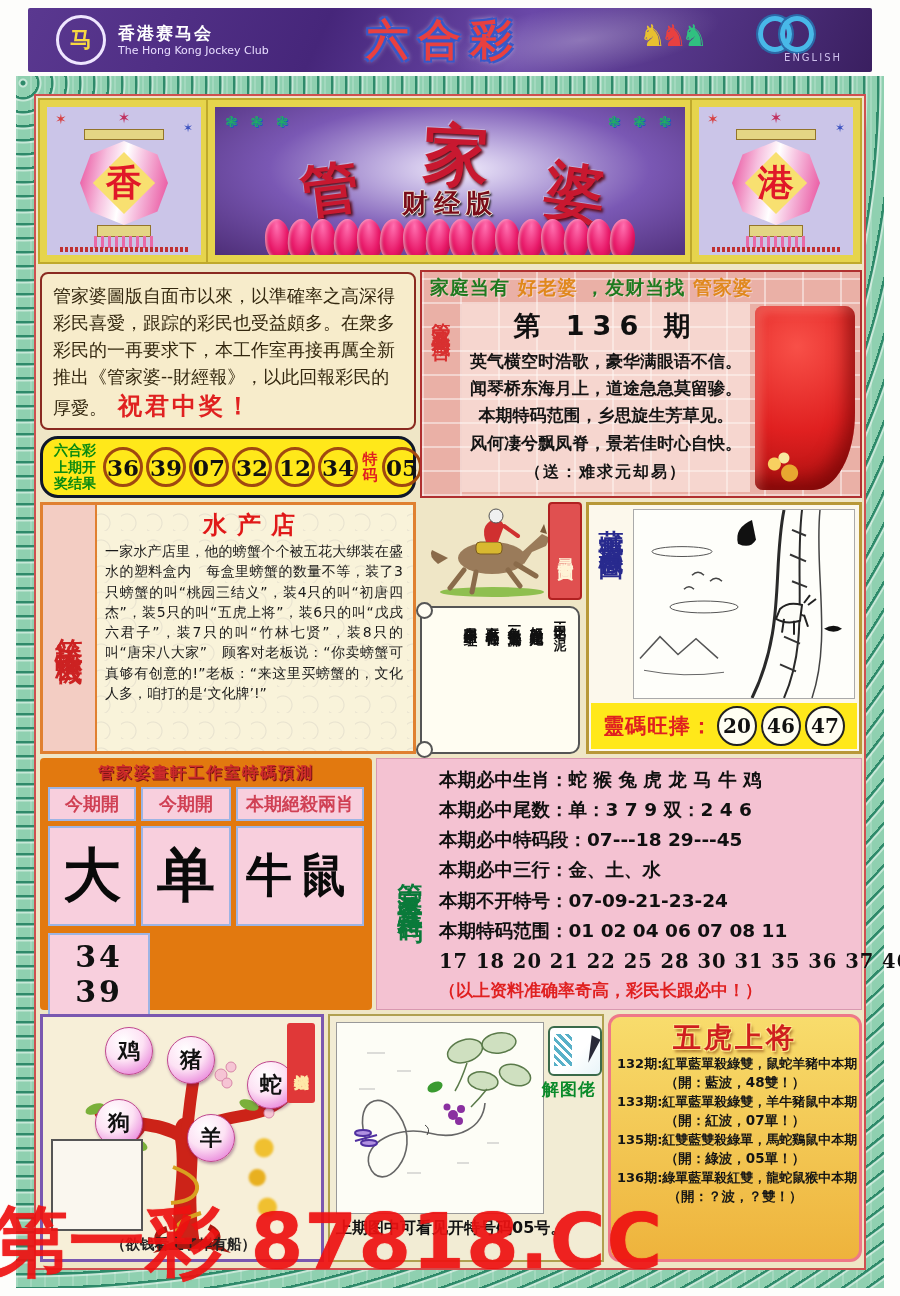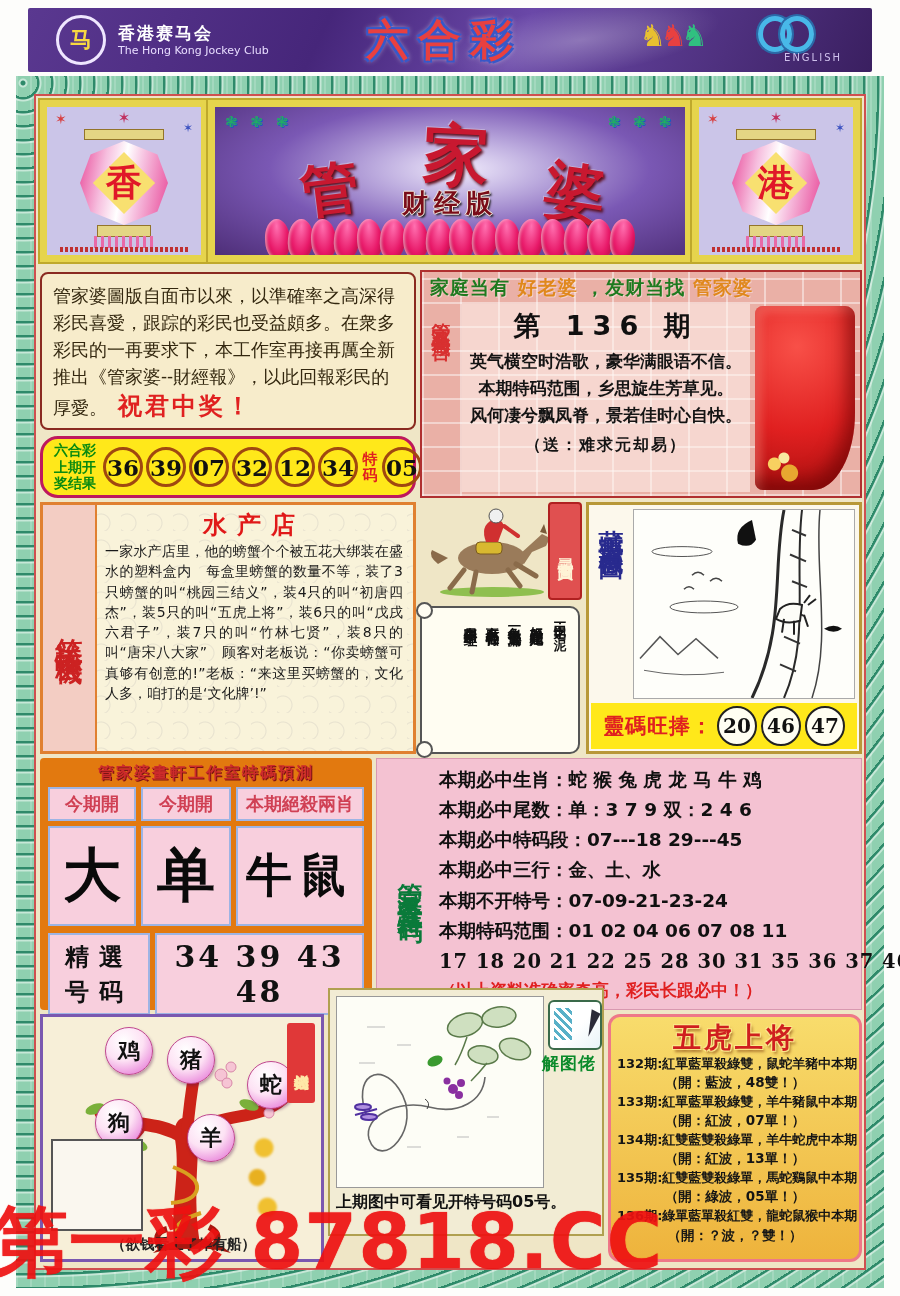--- a/index.html
+++ b/index.html
@@ -89,21 +89,21 @@
   .petal:nth-child(odd){transform:rotate(-4deg);} .petal:nth-child(even){transform:rotate(4deg);}
 
   
   #intro-box{left:40px;top:272px;width:376px;height:158px;box-sizing:border-box;
     background:#f7eccb;border:2px solid #8a2a20;border-radius:8px;padding:8px 11px;}
   #intro-text{font-family:"DejaVu Serif",serif;font-size:18px;color:#33270f;
     line-height:1.5;text-indent:2em;display:inline;}
   #intro-blessing{color:#e02020;font-size:24px;font-weight:bold;letter-spacing:3px;
     font-family:"DejaVu Serif",serif;margin-left:6px;}
   #lottery-bar{left:40px;top:436px;width:376px;height:62px;box-sizing:border-box;
-    background:#ffe81a;border:3px solid #be185d;border-radius:18px;
+    background:#ffe81a;border:3px solid #0f172a;border-radius:18px;
     display:flex;align-items:center;padding:0 7px;gap:3px;}
   #lottery-label{width:50px;font-size:14px;font-weight:bold;color:#0a8a10;
     line-height:1.2;text-align:center;flex:0 0 auto;}
   .num-ball{width:40px;height:40px;border:3px solid #a04810;border-radius:50%;
     box-sizing:border-box;display:flex;align-items:center;justify-content:center;
     font-size:23px;font-weight:bold;color:#111;font-family:"DejaVu Serif",serif;flex:0 0 auto;}
   #special-label{width:18px;font-size:15px;font-weight:bold;color:#e02020;line-height:1.1;
     text-align:center;word-break:break-all;flex:0 0 auto;}
 
   
@@ -225,21 +225,21 @@
   .zodiac-ball{position:absolute;width:46px;height:46px;border-radius:50%;
     background:radial-gradient(circle at 38% 28%,#ffffff 0%,#fde2f4 45%,#e060d0 100%);
     border:1px solid #c04890;display:flex;align-items:center;justify-content:center;
     font-size:22px;font-weight:bold;color:#111;box-shadow:1px 2px 3px rgba(90,20,80,.4);}
   .z0{left:62px;top:10px;} .z1{left:124px;top:19px;} .z2{left:204px;top:44px;}
   .z3{left:52px;top:82px;} .z4{left:144px;top:97px;}
   #tree-caption{position:absolute;left:68px;bottom:5px;font-size:14.5px;font-weight:bold;
     color:#222;white-space:nowrap;}
 
   
-  #puzzle-box{left:328px;top:988px;width:276px;height:248px;box-sizing:border-box;
+  #puzzle-box{left:328px;top:1014px;width:276px;height:248px;box-sizing:border-box;
     border:2px solid #b0a050;background:#f2ecd4;}
   .pz-art{position:absolute;left:6px;top:6px;width:206px;height:190px;background:#fdfdf6;
     border:1px solid #999;}
   .pz-icon{position:absolute;left:218px;top:10px;width:50px;height:46px;background:
     linear-gradient(135deg,#ffffff 55%,#e8f4f8);border:2px solid #3a6a4a;border-radius:6px;}
   .pz-icon::before{content:"";position:absolute;left:4px;top:6px;width:18px;height:32px;
     background:repeating-linear-gradient(45deg,#58b0c8 0 3px,#fff 3px 6px);}
   .pz-icon::after{content:"";position:absolute;right:5px;top:8px;width:0;height:0;
     border-left:10px solid transparent;border-top:26px solid #2a2a38;transform:rotate(28deg);}
   #pz-label{position:absolute;left:212px;top:62px;width:62px;color:#0a8a2a;font-size:17px;
@@ -365,20 +365,21 @@
     <span class="seg-green">家庭当有</span>
     <span class="seg-orange">好老婆</span>
     <span class="seg-green">，发财当找</span>
     <span class="seg-orange">管家婆</span>
   </div>
   <div class="prov-side">管家婆八句箴言</div>
   <div class="prov-cloth"></div>
   <div class="prov-main">
     <div id="prov-issue">第 136 期</div>
     <div class="prov-line">英气横空时浩歌，豪华满眼语不信。</div>
+    <div class="prov-line">闻琴桥东海月上，道途急急莫留骖。</div>
     <div class="prov-line">本期特码范围，乡思旋生芳草见。</div>
     <div class="prov-line">风何凄兮飘凤脊，景若佳时心自快。</div>
     <div id="prov-gift">（送：难求元却易）</div>
   </div>
 </div>
 
 <div id="joke-box" class="abs">
   <div class="joke-side">笑談悟玄機</div>
   <div class="joke-main">
     <div id="joke-title">水产店</div>
@@ -443,24 +444,20 @@
   <div id="ws-header">管家婆畫軒工作室特碼預測</div>
   <div class="ws-grid">
     <div class="ws-cell ws-head">今期開</div>
     <div class="ws-cell ws-head">今期開</div>
     <div class="ws-cell ws-head">本期絕殺兩肖</div>
     <div class="ws-cell ws-big">大</div>
     <div class="ws-cell ws-big">单</div>
     <div class="ws-cell ws-big two">牛鼠</div>
   </div>
   <div class="ws-picks">
-    <div class="ws-cell ws-picks-label">
-      <span>精選</span>
-      <span>号码</span>
-    </div>
     <div class="ws-cell ws-picks-nums">
       <span>34 39 43 48</span>
     </div>
   </div>
 </div>
 
 <div id="direct-box" class="abs">
   <div id="direct-side">管家婆直言特码</div>
   <div class="direct-main">
     <div class="direct-line">本期必中生肖：蛇 猴 兔 虎 龙 马 牛 鸡</div>
@@ -551,24 +548,20 @@
   <div id="ol-title">五虎上将</div>
   <div class="ol-entry">
     <div class="ol-line">132期:紅單藍單殺綠雙，鼠蛇羊豬中本期</div>
     <div class="ol-result">（開：藍波，48雙！）</div>
   </div>
   <div class="ol-entry">
     <div class="ol-line">133期:紅單藍單殺綠雙，羊牛豬鼠中本期</div>
     <div class="ol-result">（開：紅波，07單！）</div>
   </div>
   <div class="ol-entry">
-    <div class="ol-line">134期:紅雙藍雙殺綠單，羊牛蛇虎中本期</div>
-    <div class="ol-result">（開：紅波，13單！）</div>
-  </div>
-  <div class="ol-entry">
     <div class="ol-line">135期:紅雙藍雙殺綠單，馬蛇鷄鼠中本期</div>
     <div class="ol-result">（開：綠波，05單！）</div>
   </div>
   <div class="ol-entry">
     <div class="ol-line">136期:綠單藍單殺紅雙，龍蛇鼠猴中本期</div>
     <div class="ol-result">（開：？波，？雙！）</div>
   </div>
 </div>
 
 <div id="watermark" class="abs">第一彩 87818.CC</div>

